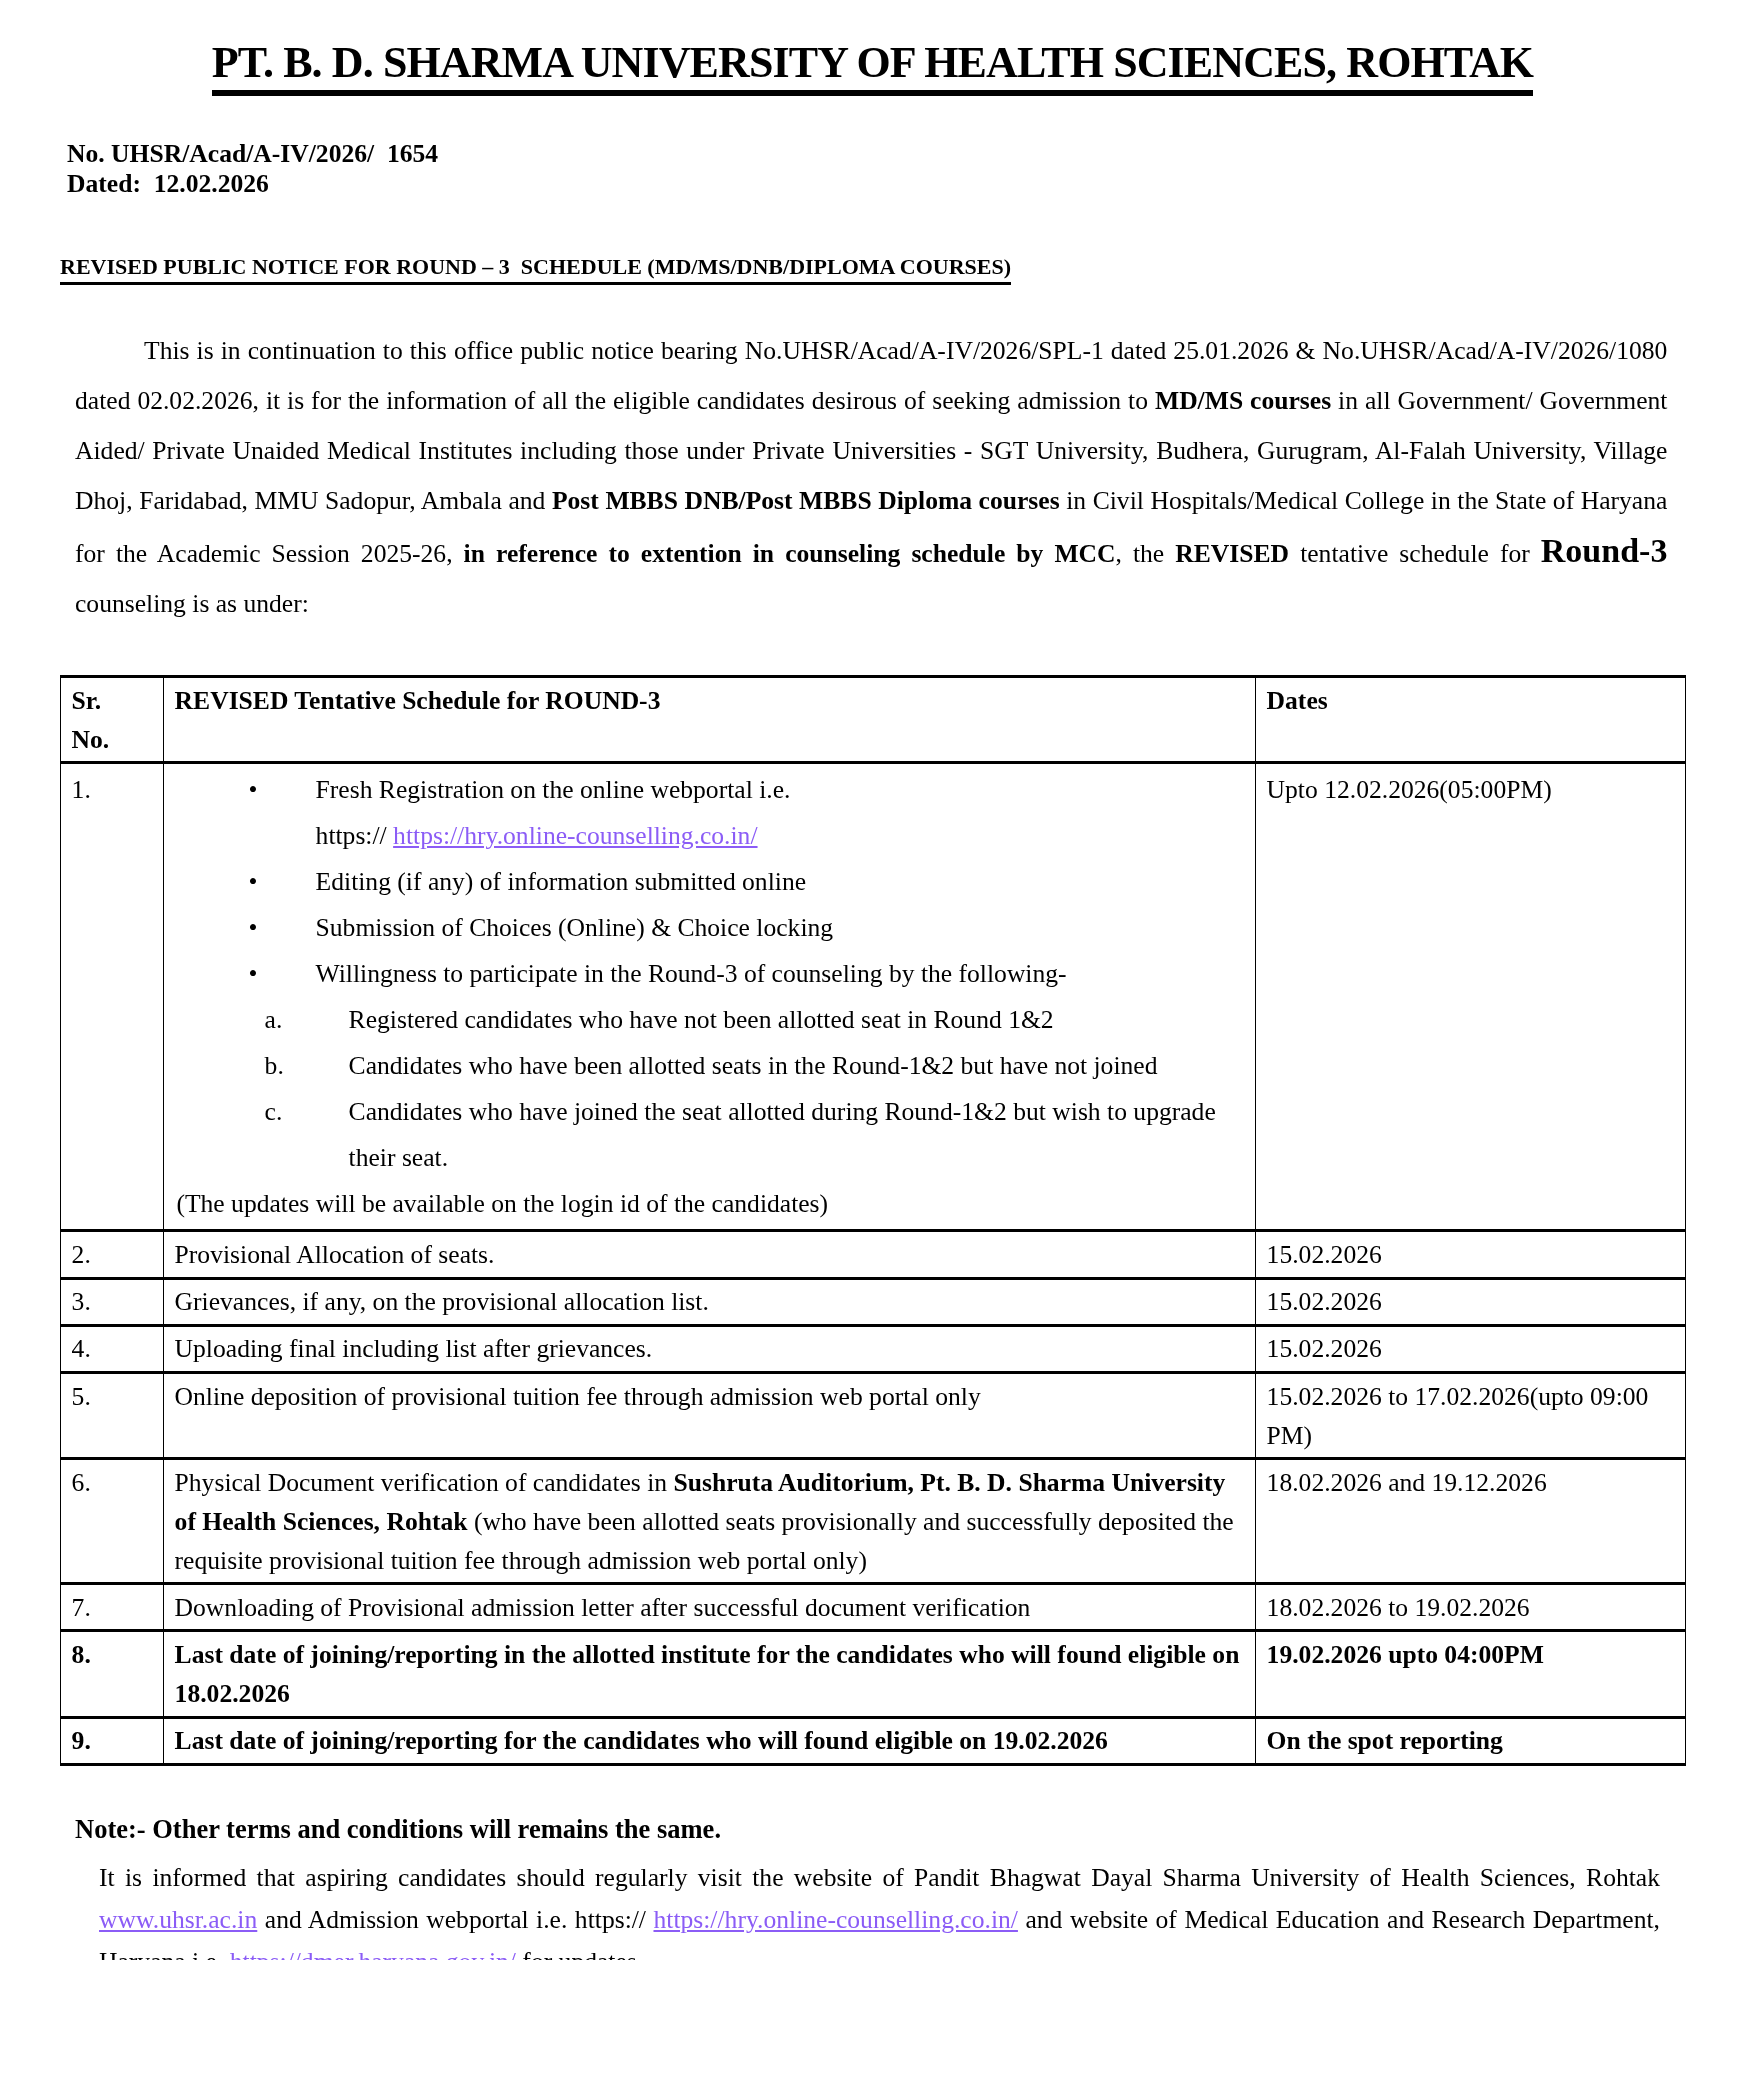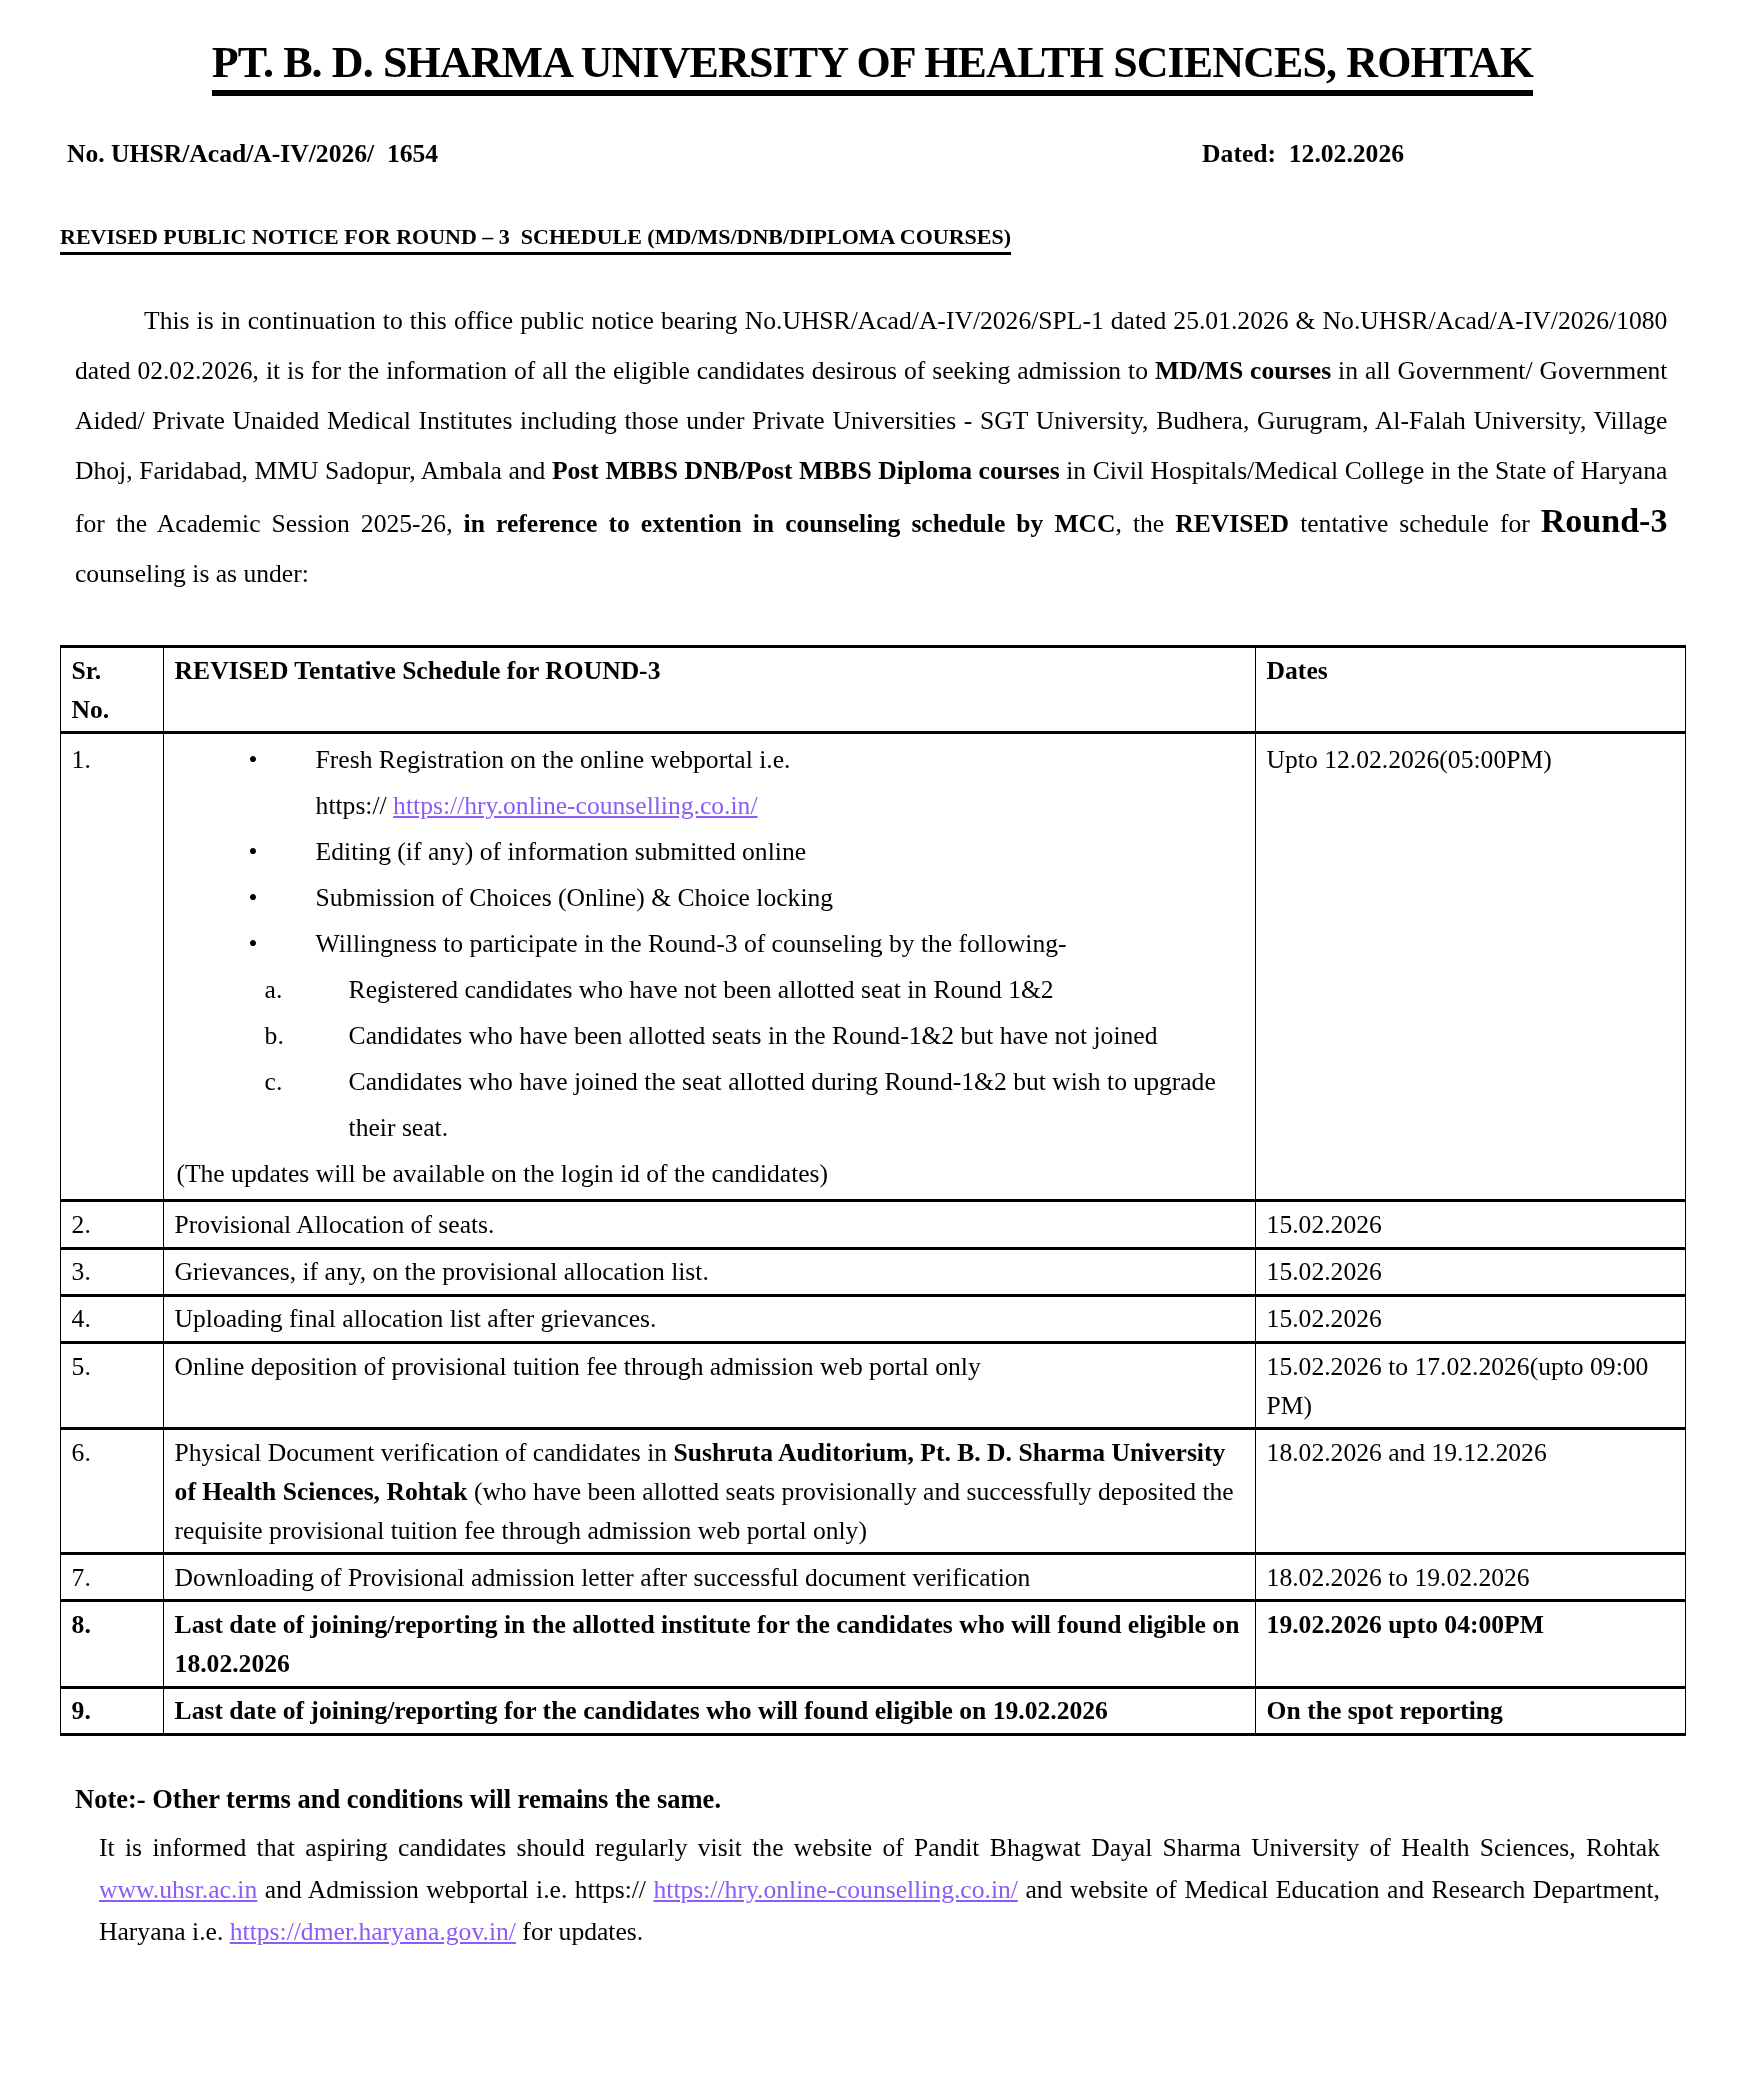--- a/index.html
+++ b/index.html
@@ -30,20 +30,21 @@
     padding-bottom: 2.6px;
   }
   .refrow {
     display: flex;
     justify-content: space-between;
     margin-top: 51px;
     padding-right: 281px;
     padding-left: 7px;
     font-weight: bold;
     font-size: 25.6px;
+    flex-direction: column;
   }
   .notice-title {
     text-align: left;
     font-size: 22px;
     font-weight: bold;
     margin-top: 55px;
   }
   .notice-title .u2 {
     border-bottom: 3.5px solid #000;
     padding-bottom: 3.5px;
@@ -197,21 +198,21 @@
         <td>Provisional Allocation of seats.</td>
         <td>15.02.2026</td>
       </tr>
       <tr>
         <td class="sr">3.</td>
         <td>Grievances, if any, on the provisional allocation list.</td>
         <td>15.02.2026</td>
       </tr>
       <tr>
         <td class="sr">4.</td>
-        <td>Uploading final allocation list after grievances.</td>
+        <td>Uploading final including list after grievances.</td>
         <td>15.02.2026</td>
       </tr>
       <tr>
         <td class="sr">5.</td>
         <td>Online deposition of provisional tuition fee through admission web portal only</td>
         <td>15.02.2026 to 17.02.2026(upto 09:00 PM)</td>
       </tr>
       <tr>
         <td class="sr">6.</td>
         <td class="just"><span>Physical Document verification of candidates in </span><span class="b">Sushruta Auditorium, Pt. B. D. Sharma University of Health Sciences, Rohtak</span><span> (who have been allotted seats provisionally and successfully deposited the requisite provisional tuition fee through admission web portal only)</span></td>

